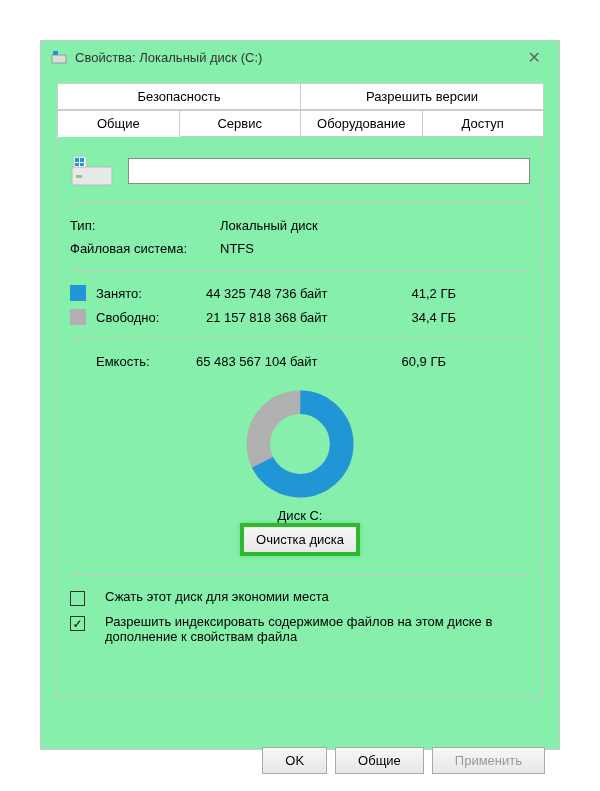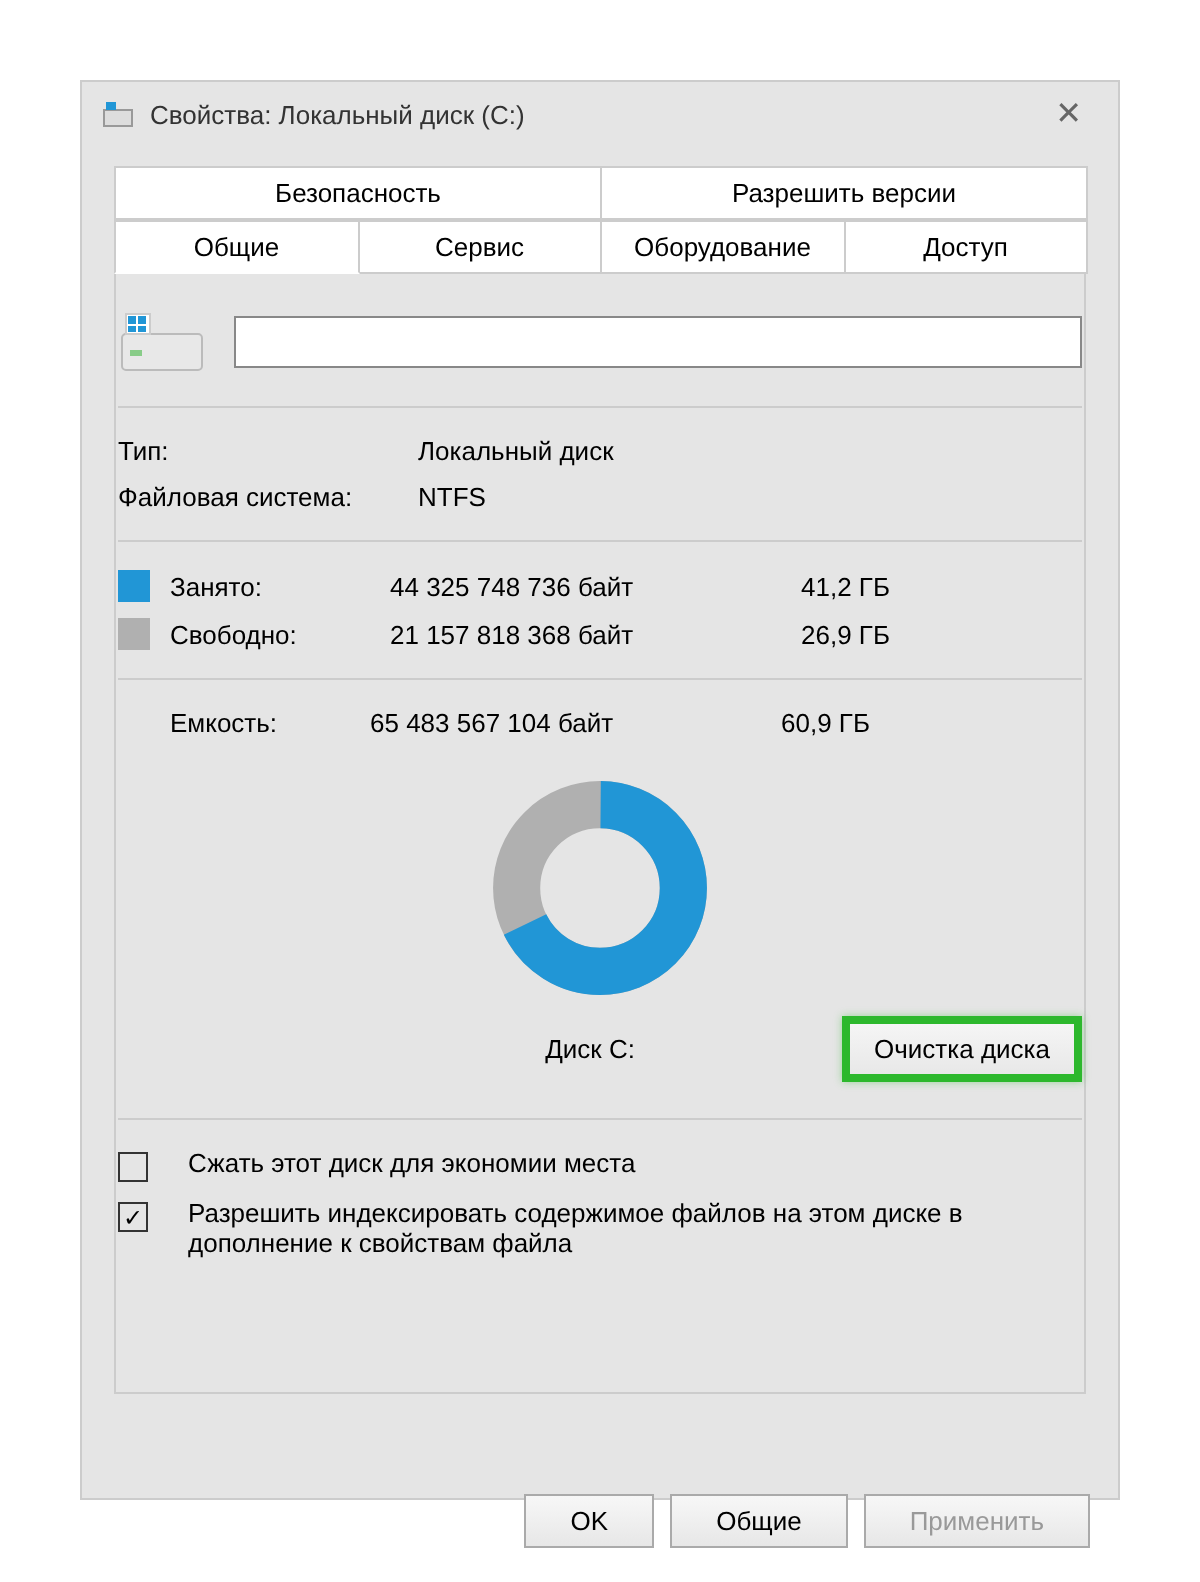--- a/index.html
+++ b/index.html
@@ -1,43 +1,43 @@
 <!DOCTYPE html>
 <html><head>
 <meta charset="utf-8">
 <style>
 * { box-sizing: border-box; margin: 0; padding: 0; }
 body { font-family: "Segoe UI", Tahoma, sans-serif; font-size: 13px; background: #fff; width: 600px; height: 791px; position: relative; }
-.window { position: absolute; left: 40px; top: 40px; width: 520px; height: 710px; border: 1px solid #ccc; background: #e5e5e5; }
+.window { position: absolute; left: 40px; top: 40px; width: 520px; height: 710px; border: 1px solid #ccc; background: #86efac; }
 .titlebar { height: 32px; display: flex; align-items: center; padding: 0 10px; justify-content: space-between; }
 .titlebar-left { display: flex; align-items: center; gap: 8px; }
 .drive-icon-small { width: 16px; height: 16px; }
 .title-text { color: #333; font-size: 13px; }
 .close-x { color: #666; font-size: 16px; padding: 4px 8px; cursor: default; }
 .content { padding: 10px 16px; }
 .tabs { position: relative; margin-bottom: 30px; }
 .tab-row { display: flex; }
 .tab { border: 1px solid #ccc; background: #fff; padding: 5px 0; font-size: 13px; text-align: center; flex: 1; margin-right: -1px; cursor: default; }
 .tab.active { border-bottom: 1px solid #fff; background: #fff; position: relative; z-index: 2; }
 .tab-row.top .tab { border-bottom: 1px solid #ccc; }
-.tab-body { border: 1px solid #ccc; border-top: none; padding: 16px 1px; min-height: 560px; }
+.tab-body { border: 1px solid #ccc; border-top: none; padding: 16px 12px; min-height: 560px; }
 .drive-header { display: flex; align-items: center; gap: 14px; margin-bottom: 14px; }
 .big-drive-icon { width: 44px; height: 36px; }
 .name-input { flex: 1; height: 26px; border: 1px solid #888; padding: 2px 6px; font-size: 13px; }
 .hr { border: none; border-top: 1px solid #ccc; margin: 10px 0; }
 .row { display: flex; align-items: center; padding: 4px 0; }
 .label { width: 150px; }
 .val { flex: 1; }
 .sq { width: 16px; height: 16px; margin-right: 10px; flex-shrink: 0; }
 .sq.blue { background: #2196d6; }
 .sq.gray { background: #b0b0b0; }
 .bytes { width: 180px; }
 .gb { width: 70px; text-align: right; }
 .donut-wrap { text-align: center; margin: 16px 0 6px 0; }
-.donut-row { display: flex; align-items: center; justify-content: space-between; margin-top: 4px; }
+.donut-row { display: flex; align-items: center; justify-content: space-between; margin-top: 4px; flex-direction: column; }
 .disk-label-center { flex: 1; text-align: center; }
 .cleanup-btn { border: 4px solid #2db82d; background: linear-gradient(#f5f5f5,#e8e8e8); padding: 5px 12px; font-size: 13px; cursor: default; box-shadow: 0 0 4px rgba(45,184,45,.4); }
 .check-row { display: flex; align-items: flex-start; gap: 20px; padding: 4px 0; }
 .chk { width: 15px; height: 15px; border: 1px solid #333; flex-shrink: 0; display: flex; align-items: center; justify-content: center; font-size: 12px; margin-top: 2px; }
 .chk.checked::before { content: "✓"; }
 .btnbar { display: flex; justify-content: flex-end; gap: 8px; padding: 10px 14px; }
 .btn { border: 1px solid #aaa; background: linear-gradient(#f7f7f7,#e7e7e7); padding: 5px 22px; font-size: 13px; cursor: default; }
 .btn.disabled { color: #999; }
 </style>
 </head>
@@ -98,21 +98,21 @@
         <div class="row">
           <div class="sq blue"></div>
           <div style="width:110px">Занято:</div>
           <div class="bytes">44 325 748 736 байт</div>
           <div class="gb">41,2 ГБ</div>
         </div>
         <div class="row">
           <div class="sq gray"></div>
           <div style="width:110px">Свободно:</div>
           <div class="bytes">21 157 818 368 байт</div>
-          <div class="gb">26,9 ГБ</div>
+          <div class="gb">34,4 ГБ</div>
         </div>
 
         <hr class="hr">
 
         <div class="row">
           <div style="width:126px;padding-left:26px">Емкость:</div>
           <div class="bytes">65 483 567 104 байт</div>
           <div class="gb">60,9 ГБ</div>
         </div>
 

